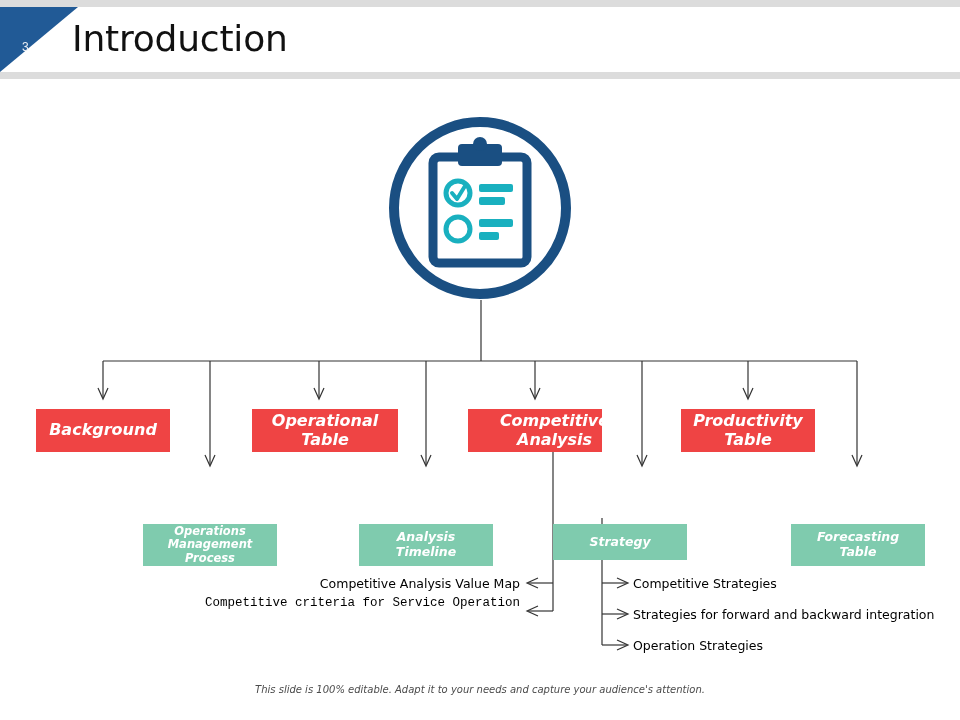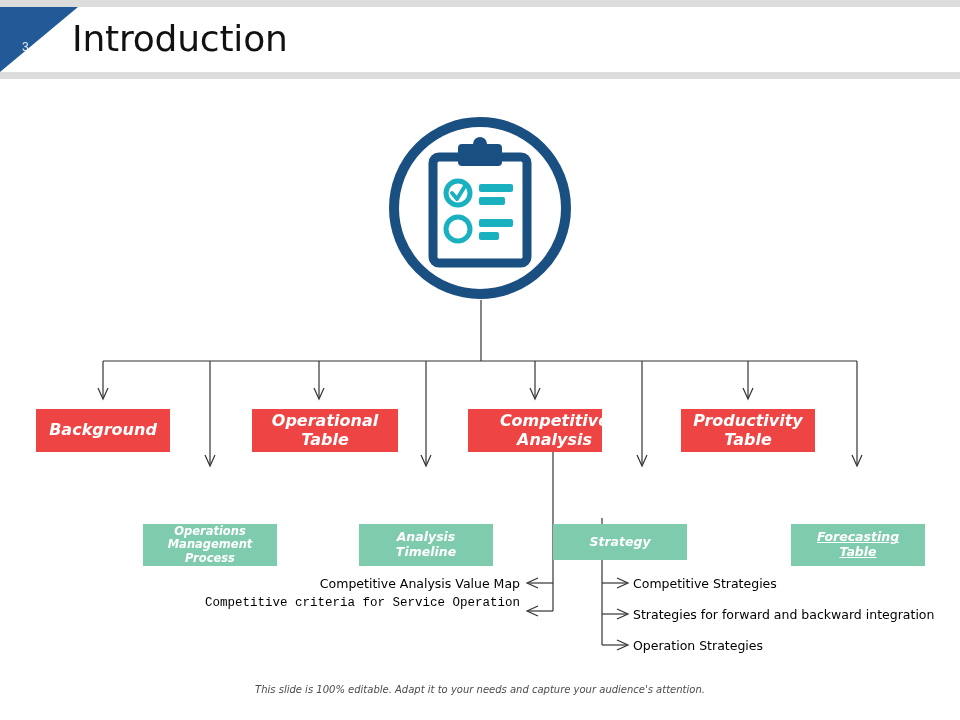--- a/index.html
+++ b/index.html
@@ -247,21 +247,21 @@
   <div class="node green" style="left:359px; top:476px; width:134px; height:42px;">
     <span>
       <span>Analysis</span><br><span>Timeline</span>
     </span>
   </div>
 
   <div class="node green" style="left:553px; top:476px; width:134px; height:36px;">
     <span>Strategy</span>
   </div>
 
-  <div class="node green" style="left:791px; top:476px; width:134px; height:42px;text-decoration:underline;">
+  <div class="node green" style="left:791px; top:476px; width:134px; height:42px;">
     <span>
       <span>Forecasting</span><br><span>Table</span>
     </span>
   </div>
 
   <div class="leaf right-align" style="left:180px; top:576px; width:340px;">
     <span>Competitive Analysis Value Map</span>
   </div>
   <div class="leaf right-align" style="left:180px; top:596px; width:340px;font-family:Liberation Mono, monospace;">
     <span>Competitive criteria for Service Operation</span>

